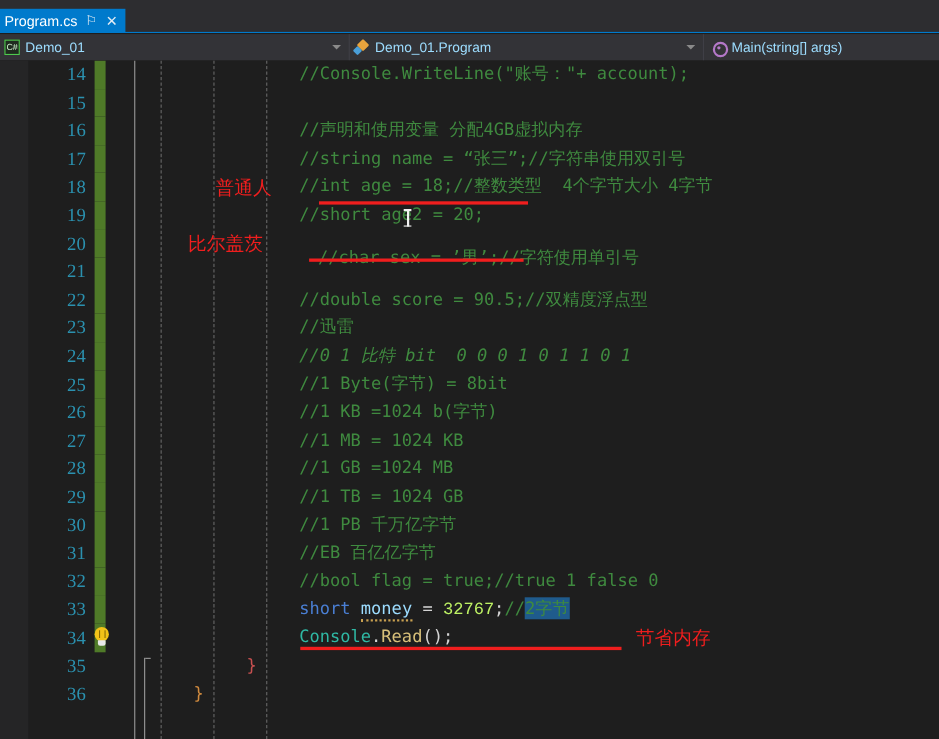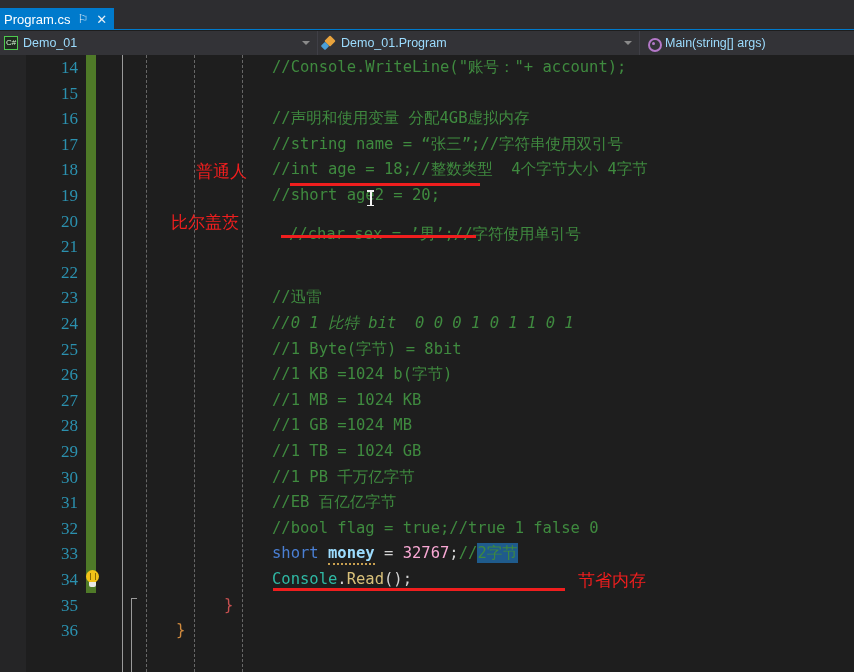--- a/index.html
+++ b/index.html
@@ -153,39 +153,38 @@
   }
   .code {
     position: absolute; left: 0; top: 2px;
     font-family: "DejaVu Sans Mono", monospace;
     font-size: 15.5px; line-height: 21px;
     white-space: pre;
   }
   .cmt  { color: #3f8a3f; }
   .kw   { color: #4a7fd4; }
   .ident{ color: #9cdcfe; }
-  .num  { color: #f9a8d4; }
+  .num  { color: #bef264; font-family: Liberation Mono, monospace; }
   .type { color: #2fb8a4; }
   .meth { color: #d8c07a; }
   .punct{ color: #d4d4d4; }
   .brace-red { color: #c75050; }
   .brace-org { color: #d08a3e; }
 
   
   .sel-hl {
     background: #1f5b8c;
     color: #3f8a3f;
     padding: 1px 0;
   }
 
   
   .squiggle {
     border-bottom: 2px dotted #c8a050;
     padding-bottom: 1px;
-    font-weight: bold;
   }
 
   
   #annotations {
     position: absolute; left: 0; top: 0; width: 854px; height: 672px;
     pointer-events: none;
   }
   .ann-text {
     position: absolute;
     color: #f01e1e;
@@ -382,20 +381,21 @@
     <div class="indent-guide" style="left:20px"></div>
     <div class="indent-guide" style="left:68px"></div>
     <div class="indent-guide" style="left:116px"></div>
   <div class="code" style="top: 2px; left: 146px;"><span class="cmt">//Console.WriteLine("账号："+ account);</span></div>
       <div class="code" style="top: 27.6px; left: 146px;">&nbsp;</div>
       <div class="code" style="top: 53.2px; left: 146px;"><span class="cmt">//声明和使用变量 分配4GB虚拟内存</span></div>
       <div class="code" style="top: 78.8px; left: 146px;"><span class="cmt">//string name = “张三”;//字符串使用双引号</span></div>
       <div class="code" style="top: 104.4px; left: 146px;"><span class="cmt">//int age = 18;//整数类型  4个字节大小 4字节</span></div>
       <div class="code" style="top: 130px; left: 146px;"><span class="cmt">//short age2 = 20;</span></div>
       <div class="code" style="top: 169px; left: 146px; margin-left: 17px;"><span class="cmt">//char sex = ’男’;//字符使用单引号</span></div>
+      <div class="code" style="top: 206.8px; left: 146px;"><span class="cmt">//double score = 90.5;//双精度浮点型</span></div>
       <div class="code" style="top: 232.4px; left: 146px;"><span class="cmt">//迅雷</span></div>
       <div class="code" style="top: 258px; left: 146px; font-style: italic;"><span class="cmt">//0 1 比特 bit  0 0 0 1 0 1 1 0 1</span></div>
       <div class="code" style="top: 283.6px; left: 146px;"><span class="cmt">//1 Byte(字节) = 8bit</span></div>
       <div class="code" style="top: 309.2px; left: 146px;"><span class="cmt">//1 KB =1024 b(字节)</span></div>
       <div class="code" style="top: 334.8px; left: 146px;"><span class="cmt">//1 MB = 1024 KB</span></div>
       <div class="code" style="top: 360.4px; left: 146px;"><span class="cmt">//1 GB =1024 MB</span></div>
       <div class="code" style="top: 386px; left: 146px;"><span class="cmt">//1 TB = 1024 GB</span></div>
       <div class="code" style="top: 411.6px; left: 146px;"><span class="cmt">//1 PB 千万亿字节</span></div>
       <div class="code" style="top: 437.2px; left: 146px;"><span class="cmt">//EB 百亿亿字节</span></div>
       <div class="code" style="top: 462.8px; left: 146px;"><span class="cmt">//bool flag = true;//true 1 false 0</span></div>

